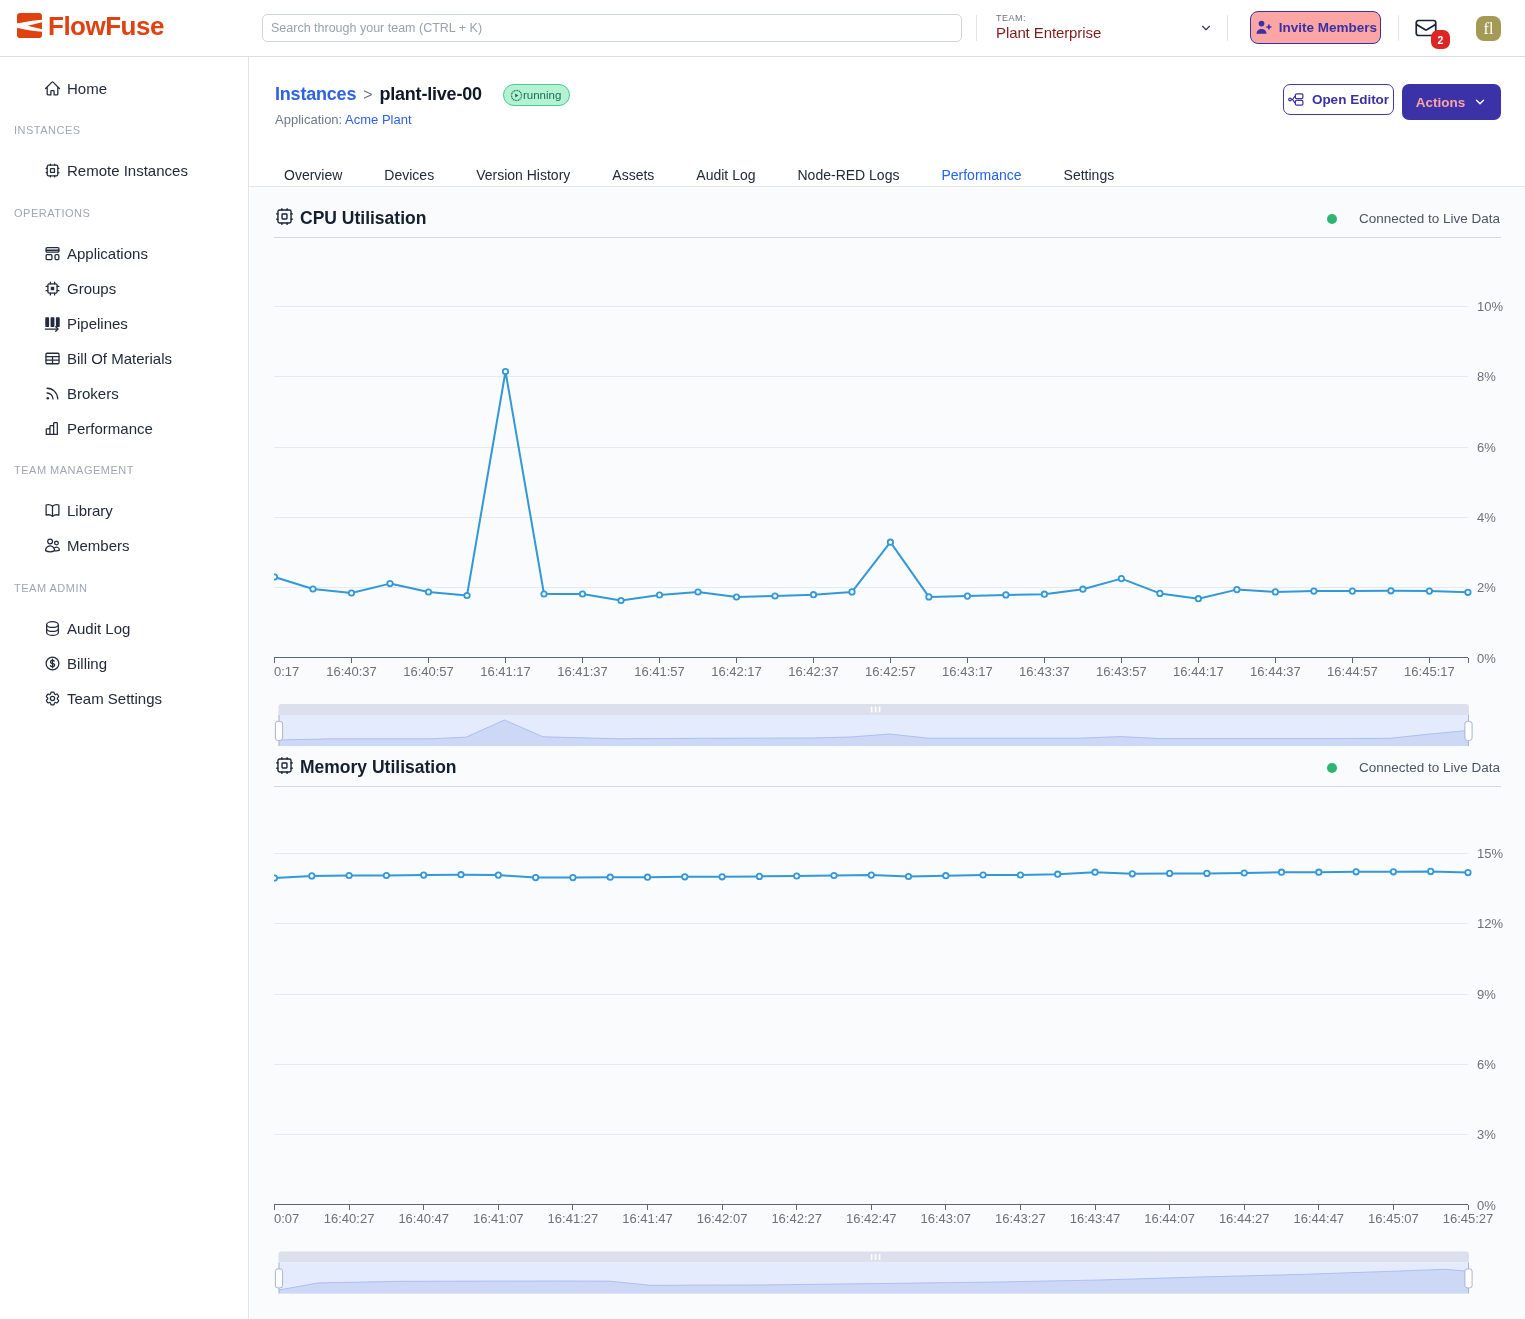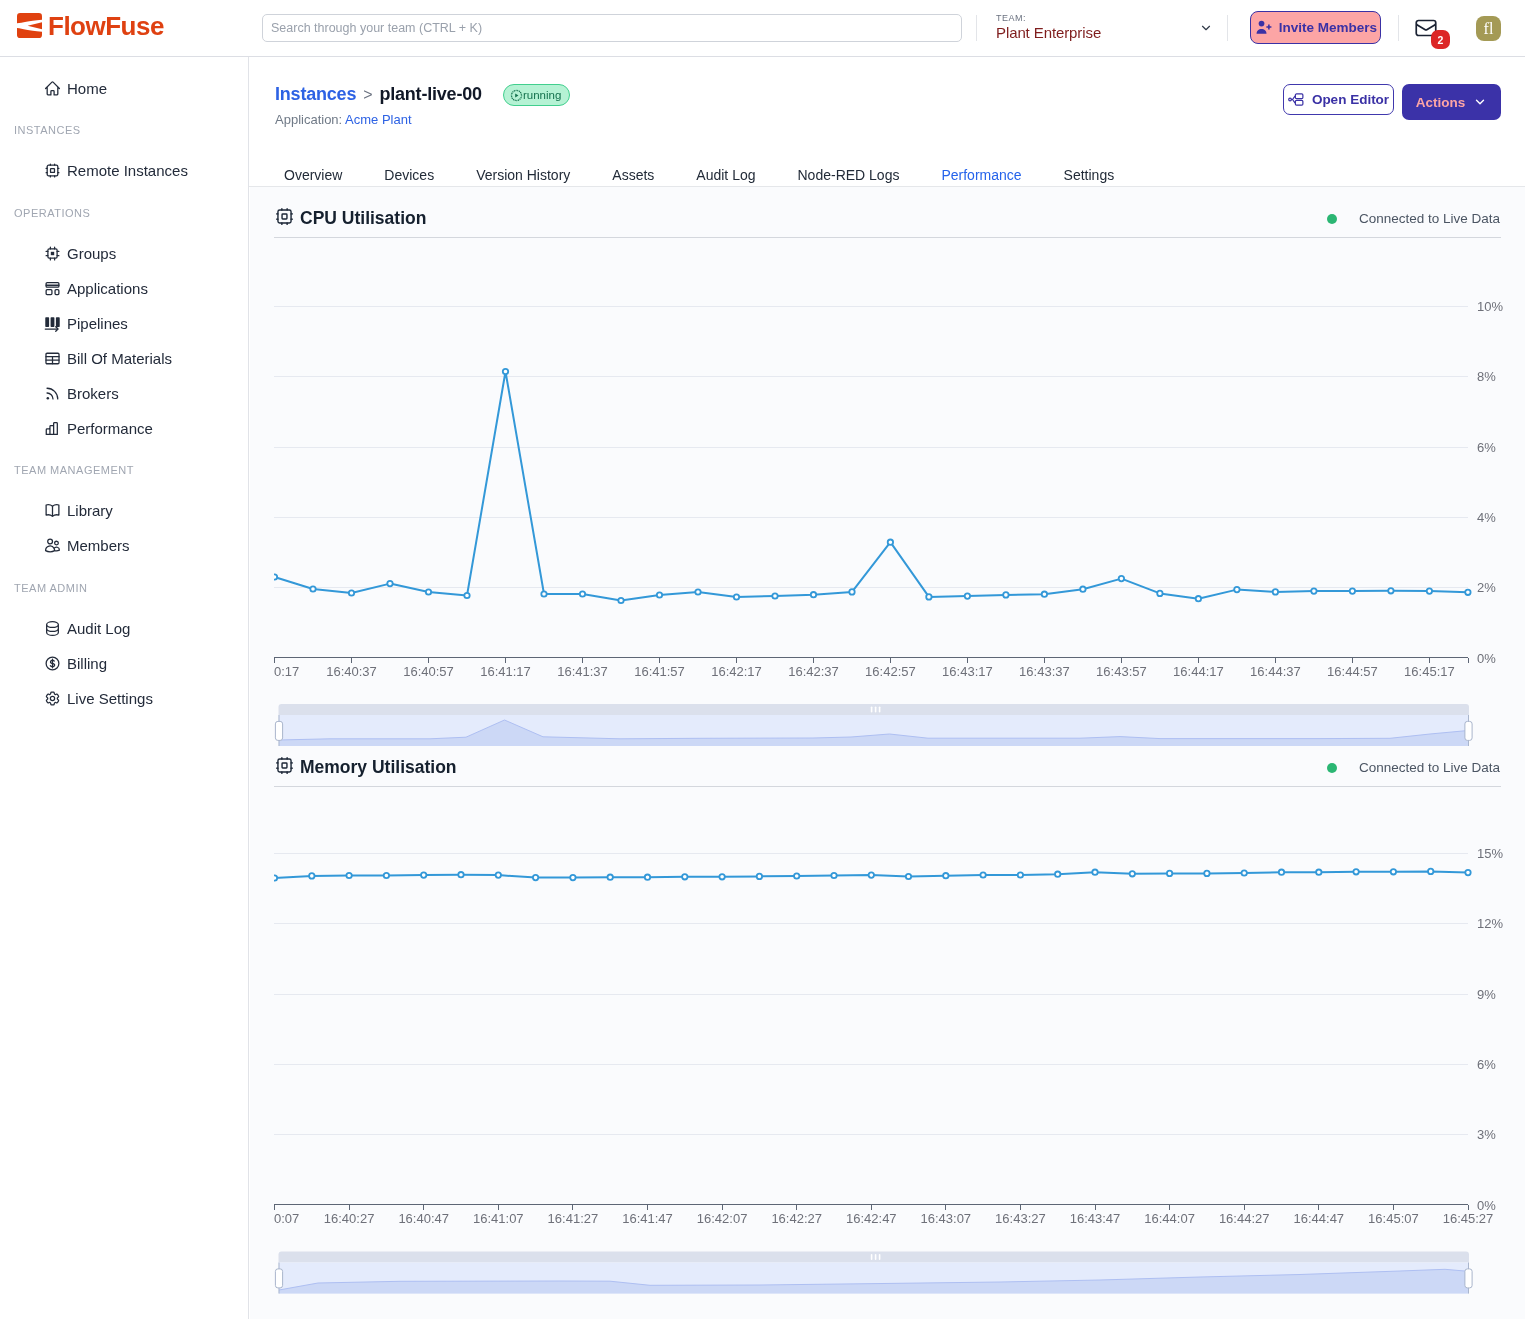--- a/index.html
+++ b/index.html
@@ -86,37 +86,37 @@
             <rect x="4.5" y="4.5" width="15" height="15" rx="2"></rect>
             <rect x="9.2" y="9.2" width="5.6" height="5.6" rx="0.8"></rect>
           </svg>
         </span>
         <span>Remote Instances</span>
       </div>
 <div class="nh">OPERATIONS</div>
 <div class="ni">
         <span class="nico">
           <svg width="17" height="17" viewBox="0 0 24 24" fill="none" stroke="#232b3a" stroke-width="1.8" stroke-linecap="round" stroke-linejoin="round">
-            <path d="M9 3v2.5M15 3v2.5M9 18.5V21M15 18.5V21M3 9h2.5M3 15h2.5M18.5 9H21M18.5 15H21"></path>
-            <rect x="5.5" y="5.5" width="13" height="13" rx="1.8"></rect>
-            <rect x="9.6" y="9.6" width="4.8" height="4.8" fill="#232b3a" stroke="none"></rect>
-          </svg>
-        </span>
-        <span>Groups</span>
-      </div>
-<div class="ni">
-        <span class="nico">
-          <svg width="17" height="17" viewBox="0 0 24 24" fill="none" stroke="#232b3a" stroke-width="1.8" stroke-linecap="round" stroke-linejoin="round">
             <rect x="3" y="3.6" width="18" height="6.6" rx="1.4"></rect>
             <path d="M3 7.4h18"></path>
             <rect x="3" y="13.6" width="8.2" height="7" rx="1.4"></rect>
             <rect x="15.6" y="13.6" width="5.4" height="7" rx="1.4"></rect>
           </svg>
         </span>
         <span>Applications</span>
+      </div>
+<div class="ni">
+        <span class="nico">
+          <svg width="17" height="17" viewBox="0 0 24 24" fill="none" stroke="#232b3a" stroke-width="1.8" stroke-linecap="round" stroke-linejoin="round">
+            <path d="M9 3v2.5M15 3v2.5M9 18.5V21M15 18.5V21M3 9h2.5M3 15h2.5M18.5 9H21M18.5 15H21"></path>
+            <rect x="5.5" y="5.5" width="13" height="13" rx="1.8"></rect>
+            <rect x="9.6" y="9.6" width="4.8" height="4.8" fill="#232b3a" stroke="none"></rect>
+          </svg>
+        </span>
+        <span>Groups</span>
       </div>
 <div class="ni">
         <span class="nico">
           <svg width="17" height="17" viewBox="0 0 24 24" fill="none" stroke="#232b3a" stroke-width="1.5" stroke-linecap="round" stroke-linejoin="round">
             <rect x="1.8" y="3.2" width="5.4" height="13.6" rx="1" fill="#232b3a" stroke="none"></rect>
             <rect x="9.3" y="3.2" width="5.4" height="13.6" rx="1" fill="#232b3a" stroke="none"></rect>
             <rect x="16.8" y="3.2" width="5.4" height="13.6" rx="1" fill="#232b3a" stroke="none"></rect>
             <path d="M1.8 19.8h17.4" stroke-width="1.8"></path>
             <path d="m16.6 16.6 3.2 3.2-3.2 3.2" stroke-width="1.8"></path>
           </svg>
@@ -183,21 +183,21 @@
         </span>
         <span>Billing</span>
       </div>
 <div class="ni">
         <span class="nico">
           <svg width="17" height="17" viewBox="0 0 24 24" fill="none" stroke="#232b3a" stroke-width="1.8" stroke-linecap="round" stroke-linejoin="round">
             <path d="M9.594 3.94c.09-.542.56-.94 1.11-.94h2.593c.55 0 1.02.398 1.11.94l.213 1.281c.063.374.313.686.645.87.074.04.147.083.22.127.325.196.72.257 1.075.124l1.217-.456a1.125 1.125 0 0 1 1.37.49l1.296 2.247a1.125 1.125 0 0 1-.26 1.431l-1.003.827c-.293.241-.438.613-.43.992a7.723 7.723 0 0 1 0 .255c-.008.378.137.75.43.991l1.004.827c.424.35.534.955.26 1.43l-1.298 2.247a1.125 1.125 0 0 1-1.369.491l-1.217-.456c-.355-.133-.75-.072-1.076.124a6.47 6.47 0 0 1-.22.128c-.331.183-.581.495-.644.869l-.213 1.281c-.09.543-.56.94-1.11.94h-2.594c-.55 0-1.019-.398-1.109-.94l-.213-1.281c-.062-.374-.312-.686-.644-.87a6.52 6.52 0 0 1-.22-.127c-.325-.196-.72-.257-1.076-.124l-1.217.456a1.125 1.125 0 0 1-1.369-.49l-1.297-2.247a1.125 1.125 0 0 1 .26-1.431l1.004-.827c.292-.24.437-.613.43-.991a6.932 6.932 0 0 1 0-.255c.007-.38-.138-.751-.43-.992l-1.004-.827a1.125 1.125 0 0 1-.26-1.43l1.297-2.247a1.125 1.125 0 0 1 1.37-.491l1.216.456c.356.133.751.072 1.076-.124.072-.044.146-.086.22-.128.332-.183.582-.495.644-.869l.214-1.28Z"></path>
             <path d="M15 12a3 3 0 1 1-6 0 3 3 0 0 1 6 0Z"></path>
           </svg>
         </span>
-        <span>Live Settings</span>
+        <span>Team Settings</span>
       </div>
 </div>
 
 <div id="crumbs"><a>Instances</a><span class="sep">&gt;</span>plant-live-00</div>
 <div id="badge">
       <svg width="13" height="13" viewBox="0 0 24 24" fill="none" stroke="#15724e" stroke-width="2.4">
 <circle cx="12" cy="12" r="9.3" stroke-dasharray="1.9 1.25"></circle>
 <path d="M9.6 8.2v7.6l6-3.8z" fill="#15724e" stroke="none"></path>
 </svg>
       <span>running</span>

